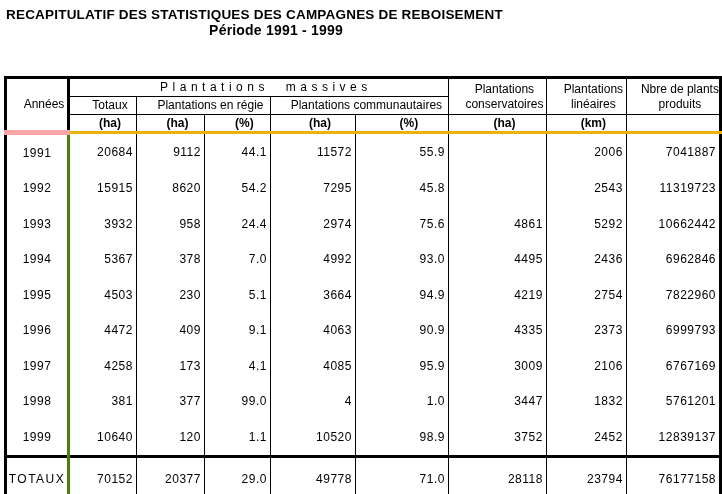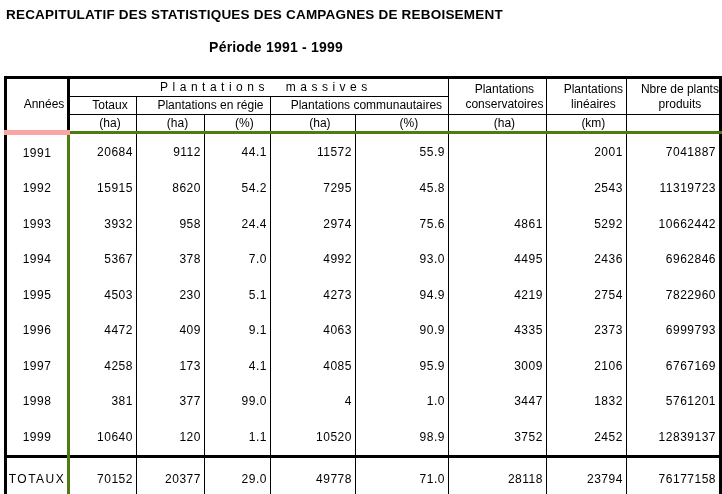--- a/index.html
+++ b/index.html
@@ -8,39 +8,39 @@
     background:#ffffff; color:#000;
     font-family:"Liberation Sans", "DejaVu Sans", sans-serif;
     overflow:hidden;
   }
   .title {
     position:absolute; left:6px; top:7px;
     font-size:13.5px; font-weight:bold; white-space:nowrap;
     letter-spacing:0.2px;
   }
   .subtitle {
-    position:absolute; left:0; top:39px; width:552px;
+    position:absolute; left:0; top:22px; width:552px;
     text-align:center; font-size:14px; font-weight:bold;
     letter-spacing:0.2px;
   }
   table.stats {
     position:absolute; left:4px; top:76px;
     border-collapse:collapse; table-layout:fixed;
     border:3px solid #000;
     font-size:12px; color:#000;
   }
   .stats th, .stats td { padding:0; overflow:hidden; white-space:nowrap; }
   .stats thead th {
     border:1px solid #000;
     font-weight:normal; text-align:center;
     font-size:12px; line-height:15px; vertical-align:middle;padding-left:14px;
   }
   .stats tr.hr1 th { height:17px; }
   .stats tr.hr2 th { height:17px; }
-  .stats tr.hr3 th { height:16px; border-bottom:3px solid #4d7c0f; }
+  .stats tr.hr3 th { height:16px; border-bottom:3px solid #eab308;font-weight:bold; }
   .stats th.c-annees { border-right:3px solid #000; border-bottom:5px solid #fca5a5; }
   .stats td.c-annees { border-right:3px solid #4d7c0f; }
   .stats th.massives { letter-spacing:4.5px; word-spacing:9px; }
   .stats tbody td {
     border-left:1px solid #000; border-right:1px solid #000;
     border-top:none; border-bottom:none;
     height:35.5px; vertical-align:middle;
   }
   .stats tbody tr.totals td { border-top:3px solid #000; height:42px; }
   .stats tbody td.year { text-align:center; letter-spacing:0.5px; }
@@ -91,21 +91,21 @@
   </thead>
   <tbody id="tbody">
       <tr>
         <td class="year c-annees">1991</td>
         <td class="num">20684</td>
         <td class="num">9112</td>
         <td class="num">44.1</td>
         <td class="num">11572</td>
         <td class="num">55.9</td>
         <td class="num"></td>
-        <td class="num">2001</td>
+        <td class="num">2006</td>
         <td class="num">7041887</td>
       </tr>
       <tr>
         <td class="year c-annees">1992</td>
         <td class="num">15915</td>
         <td class="num">8620</td>
         <td class="num">54.2</td>
         <td class="num">7295</td>
         <td class="num">45.8</td>
         <td class="num"></td>
@@ -132,21 +132,21 @@
         <td class="num">93.0</td>
         <td class="num">4495</td>
         <td class="num">2436</td>
         <td class="num">6962846</td>
       </tr>
       <tr>
         <td class="year c-annees">1995</td>
         <td class="num">4503</td>
         <td class="num">230</td>
         <td class="num">5.1</td>
-        <td class="num">4273</td>
+        <td class="num">3664</td>
         <td class="num">94.9</td>
         <td class="num">4219</td>
         <td class="num">2754</td>
         <td class="num">7822960</td>
       </tr>
       <tr>
         <td class="year c-annees">1996</td>
         <td class="num">4472</td>
         <td class="num">409</td>
         <td class="num">9.1</td>

